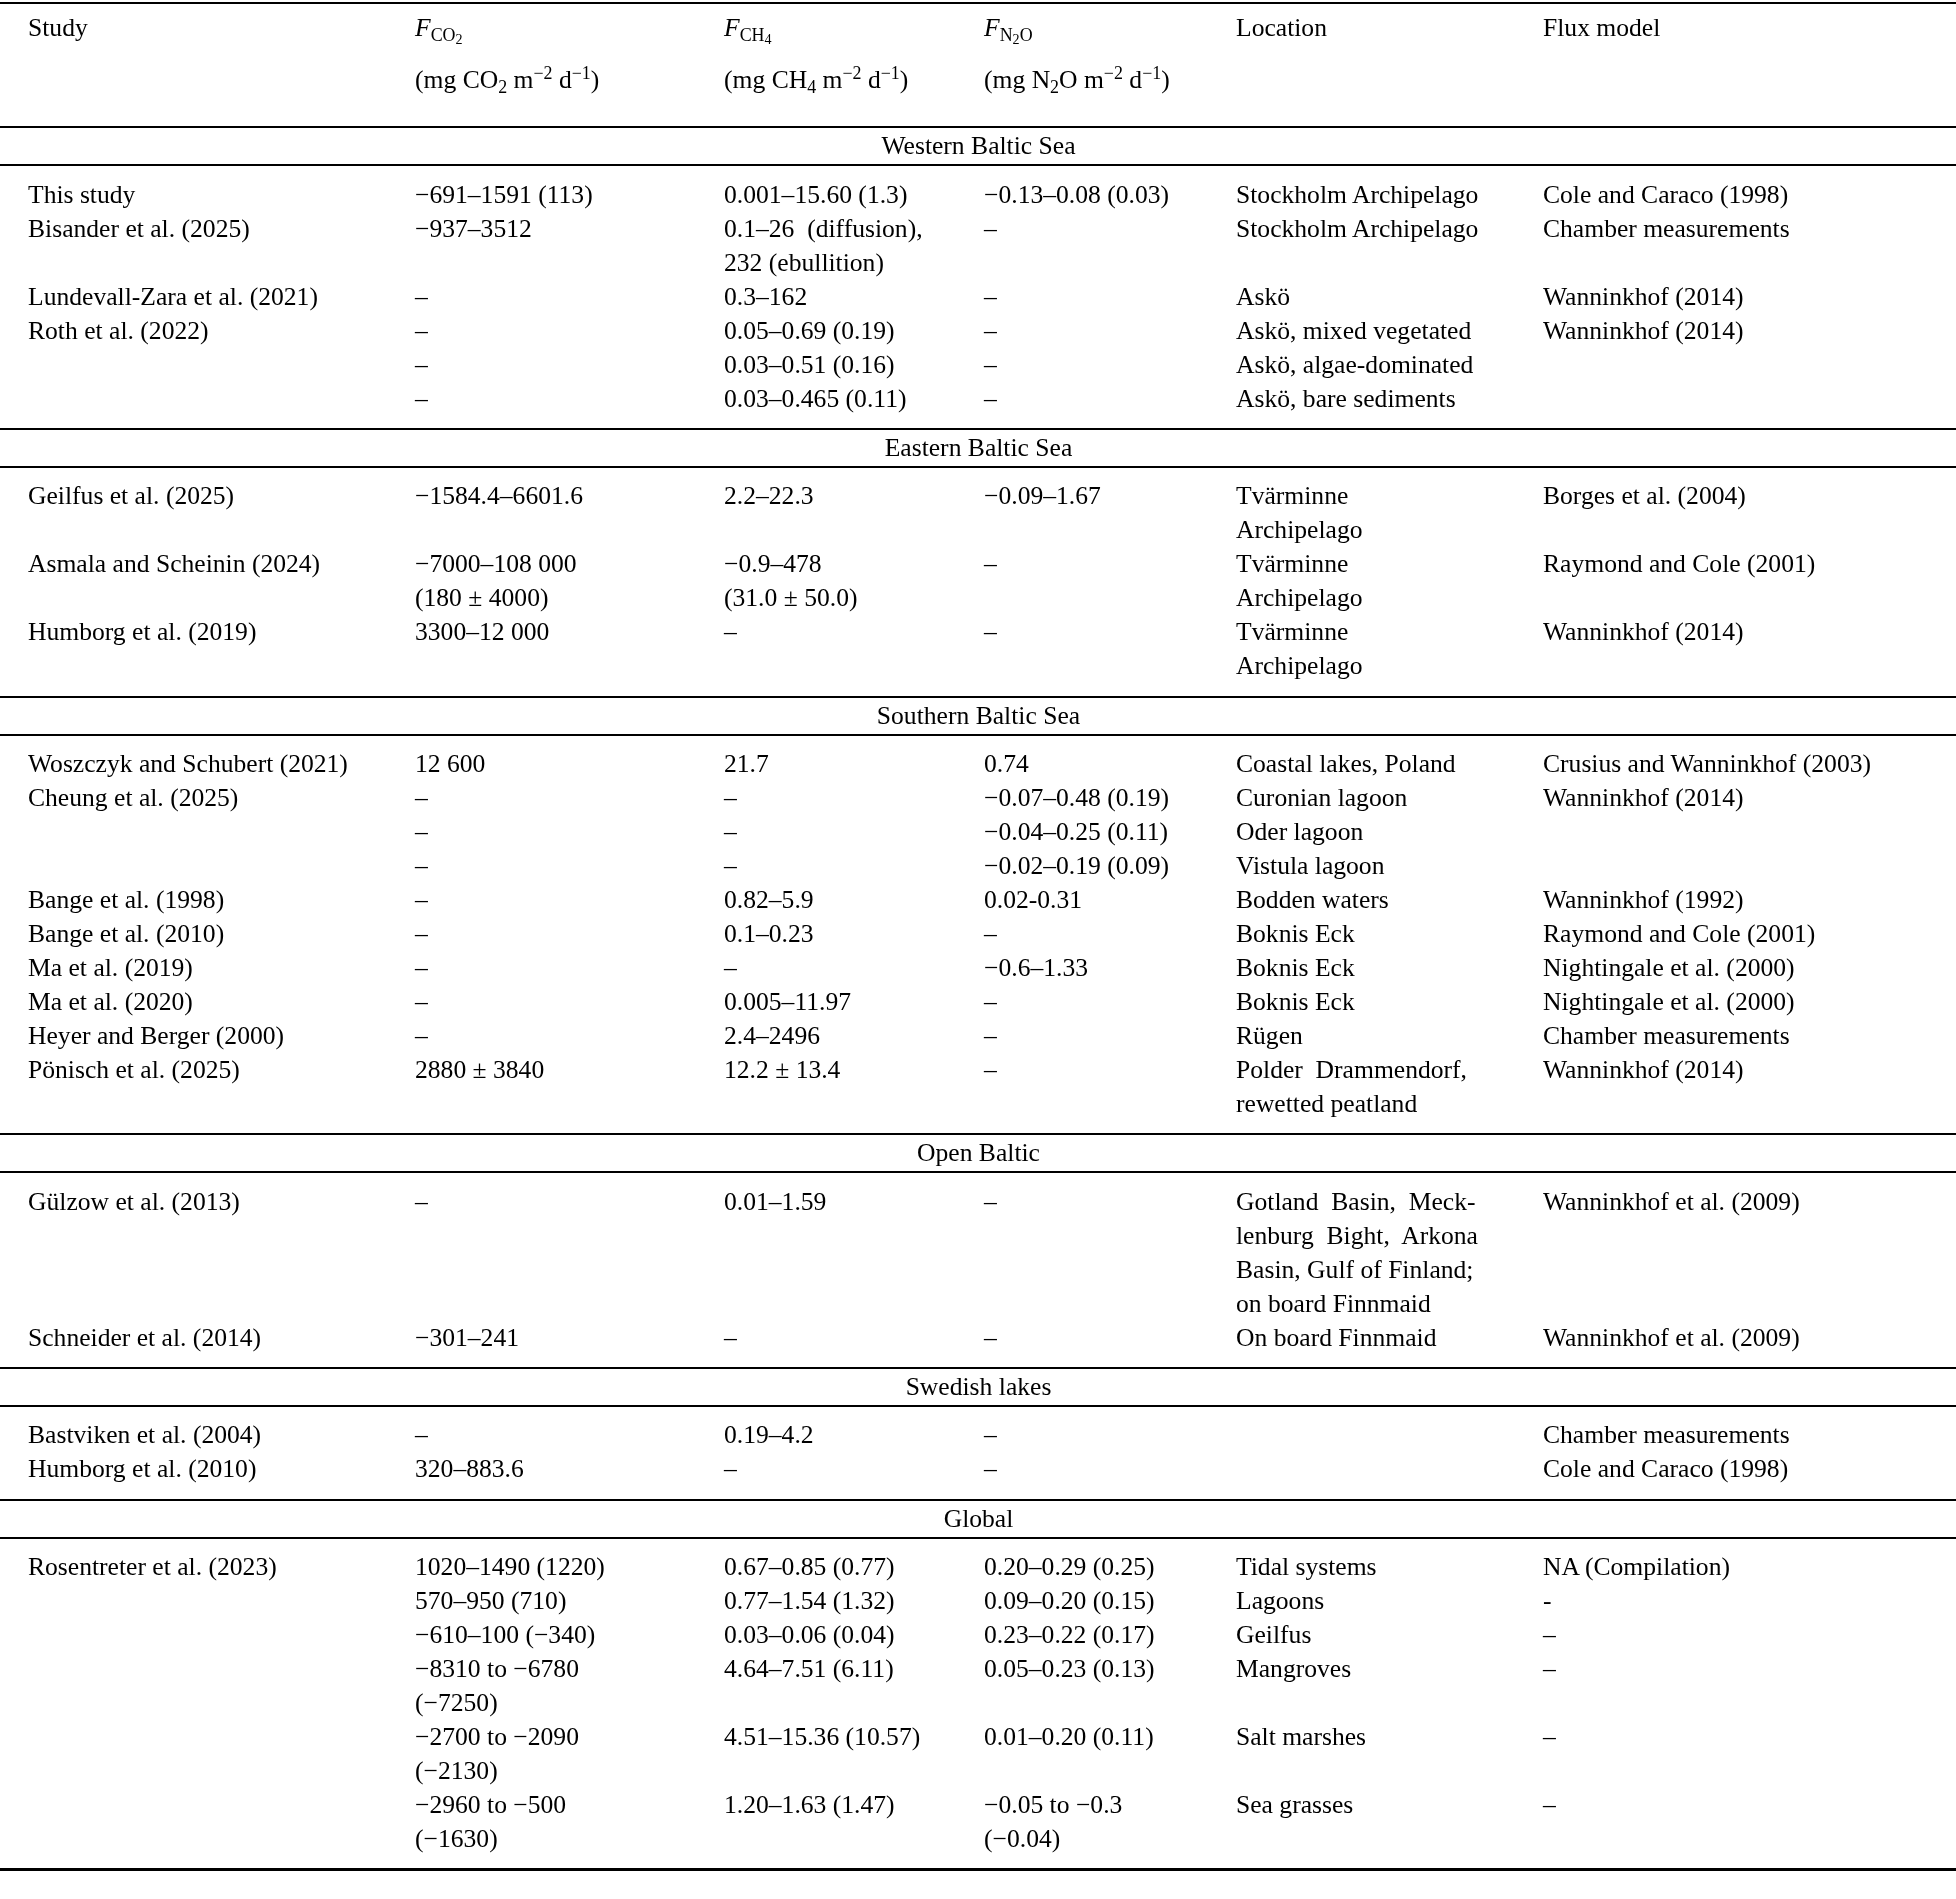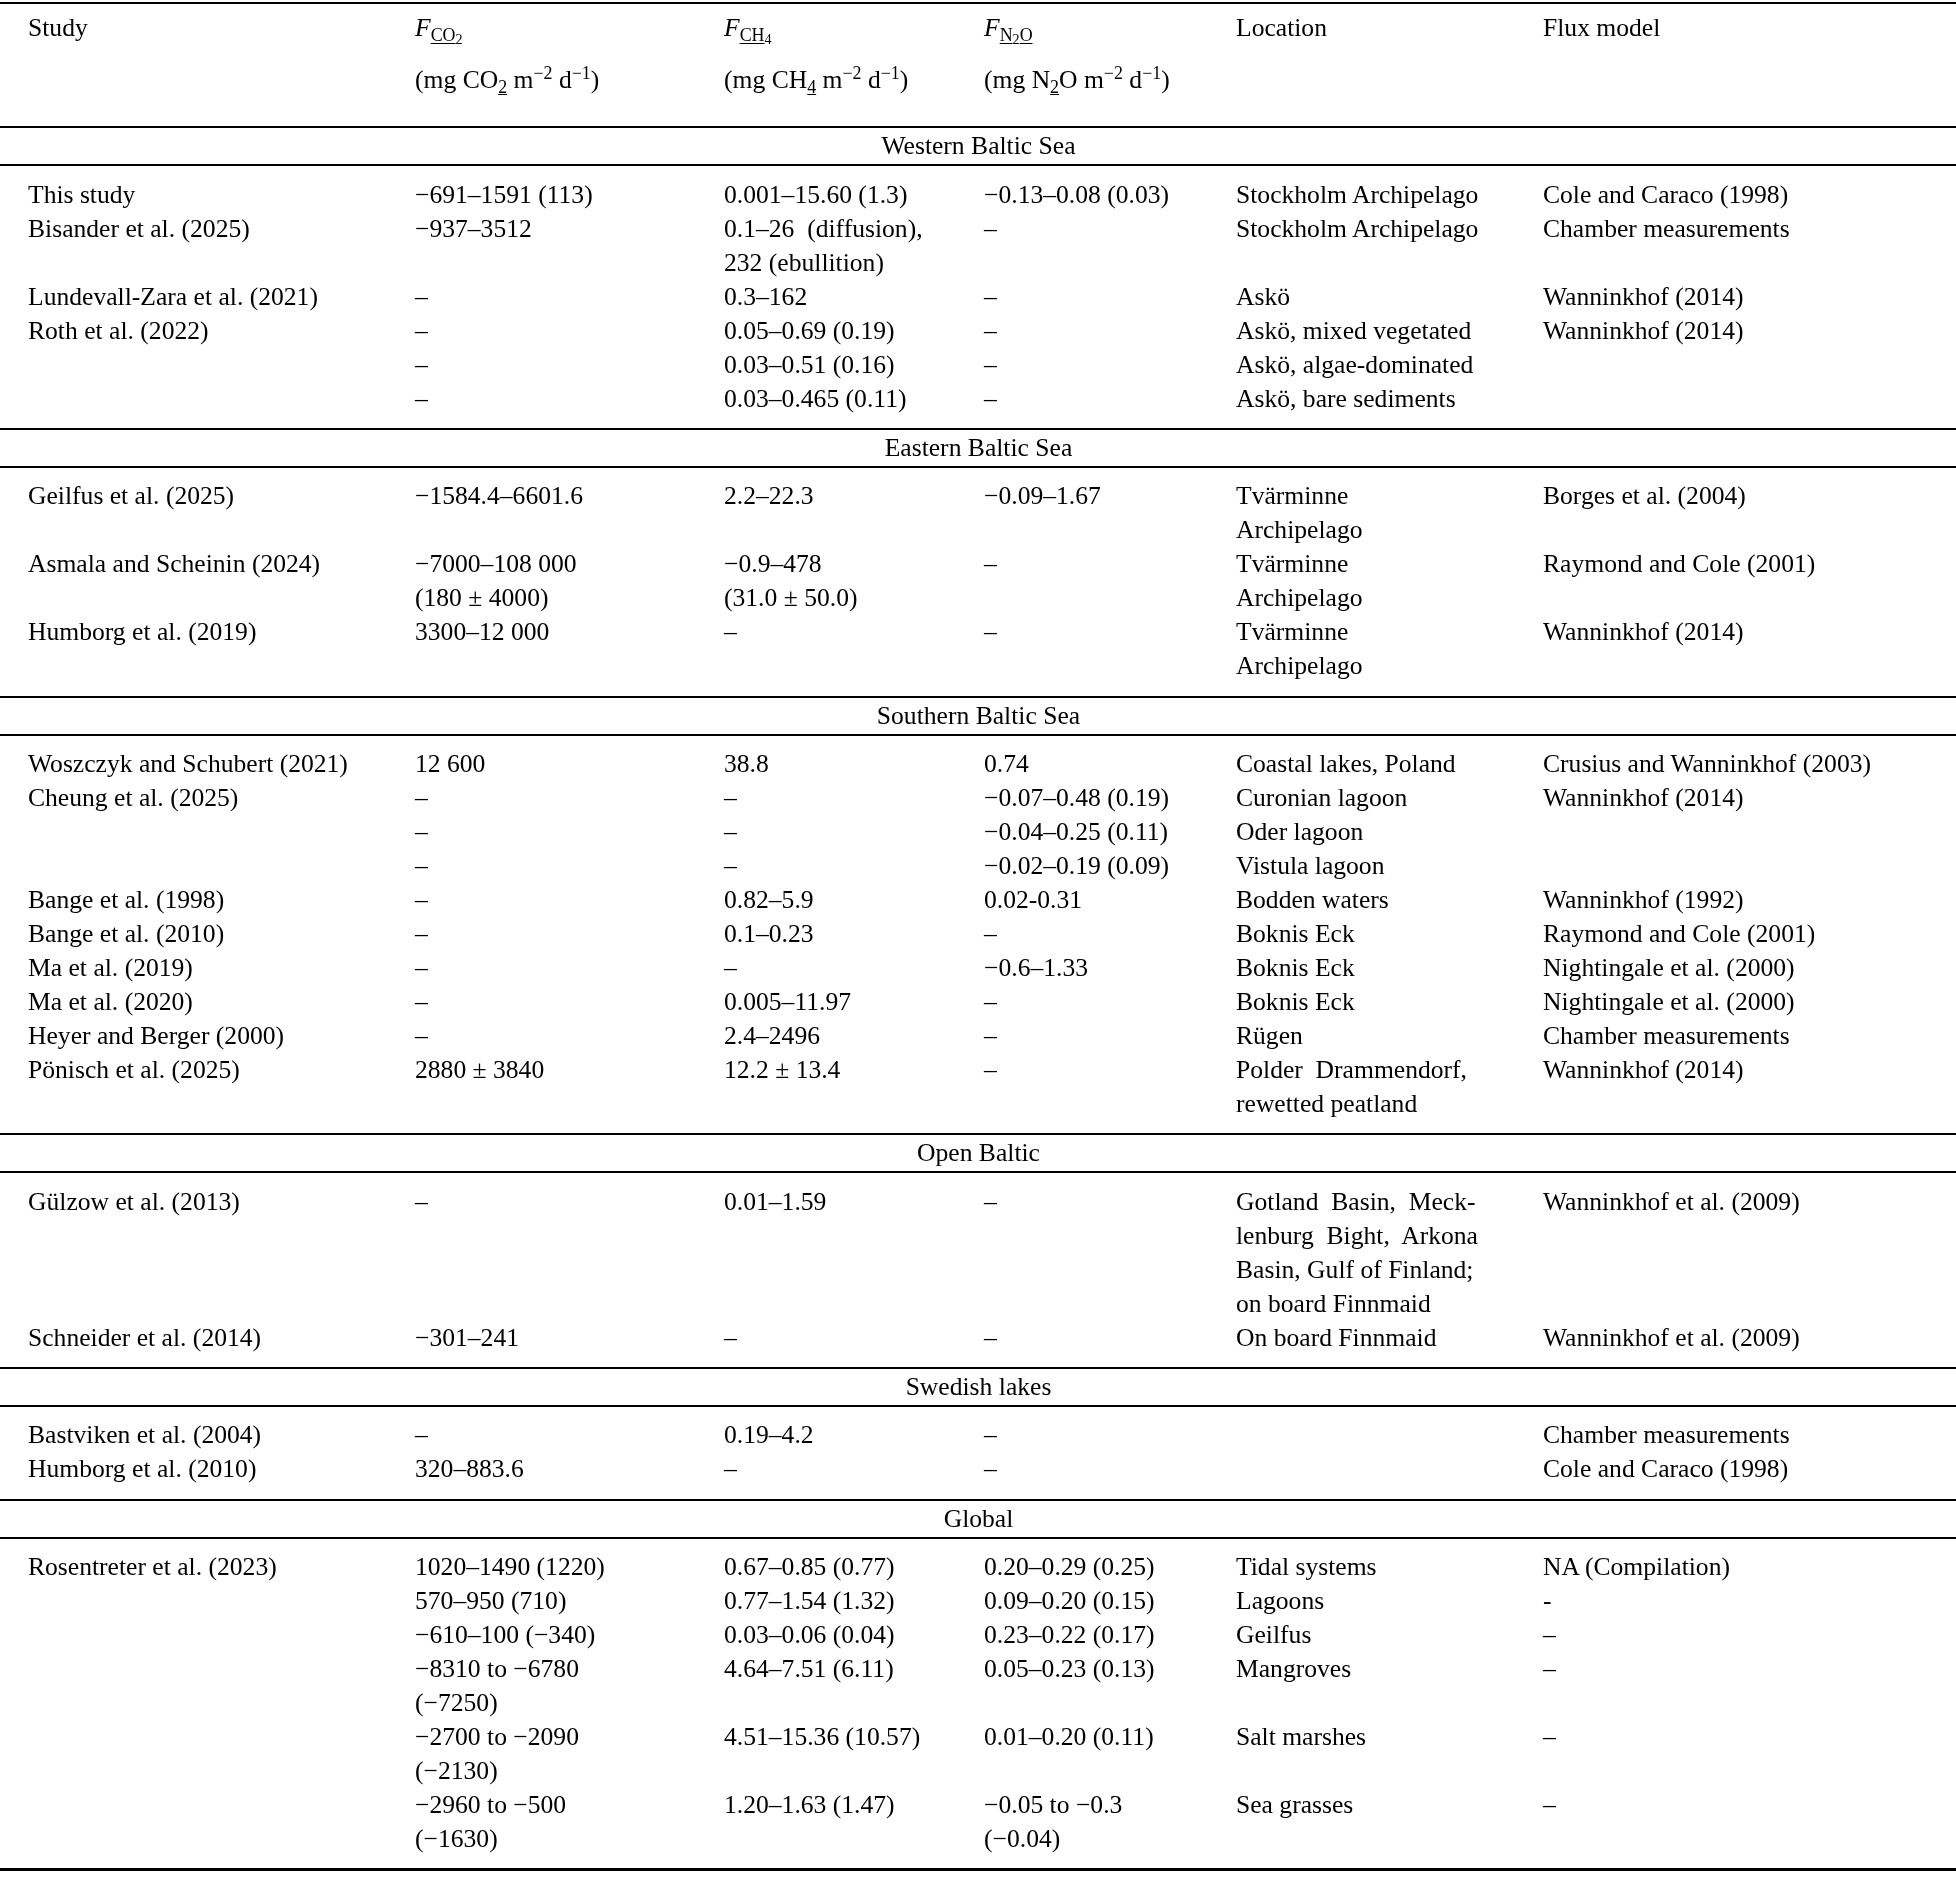--- a/index.html
+++ b/index.html
@@ -32,21 +32,21 @@
   tr.sec-title td{
     border-top:2.8px solid #000;
     border-bottom:2.8px solid #000;
     text-align:center;
     padding:1px 0;
   }
   tr.sec-first td{padding-top:11.4px;margin-top:38px;}
   tr.sec-last td{padding-bottom:12.3px;}
   .line,.h-title,.h-units{white-space:pre-wrap;}
   .seg-i{font-style:italic;}
-  .seg-sub{font-size:0.70em;vertical-align:-0.28em;text-decoration:underline;}
+  .seg-sub{font-size:0.70em;vertical-align:-0.28em;}
   .seg-sub2{font-size:0.55em;vertical-align:-0.55em;}
   .seg-sup{font-size:0.70em;vertical-align:0.5em;}
 </style>
 </head>
 <body>
 
 <div class="page">
   <table class="flux" id="flux-table">
     <colgroup>
       <col style="width:415px">
@@ -274,21 +274,21 @@
           <td colspan="6">Southern Baltic Sea</td>
         </tr>
         <tr class="sec-first ">
           <td>
             <div class="line">Woszczyk and Schubert (2021)</div>
           </td>
           <td>
             <div class="line">12 600</div>
           </td>
           <td>
-            <div class="line">38.8</div>
+            <div class="line">21.7</div>
           </td>
           <td>
             <div class="line">0.74</div>
           </td>
           <td>
             <div class="line">Coastal lakes, Poland</div>
           </td>
           <td>
             <div class="line">Crusius and Wanninkhof (2003)</div>
           </td>

